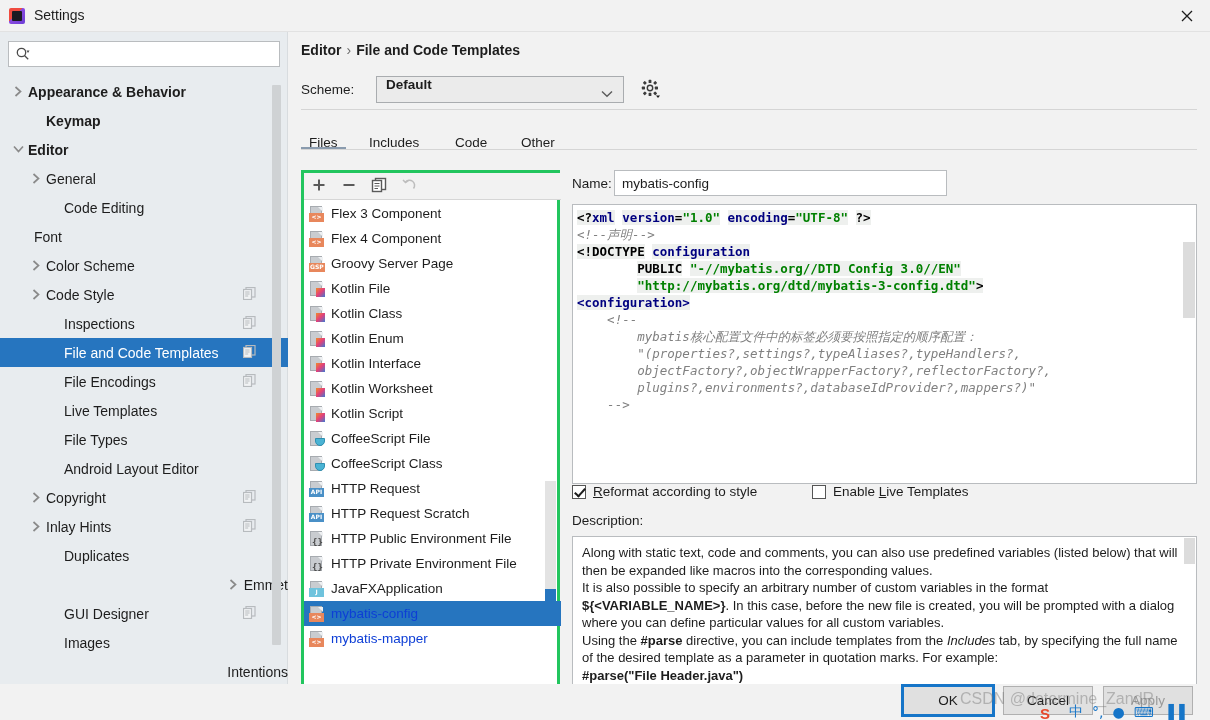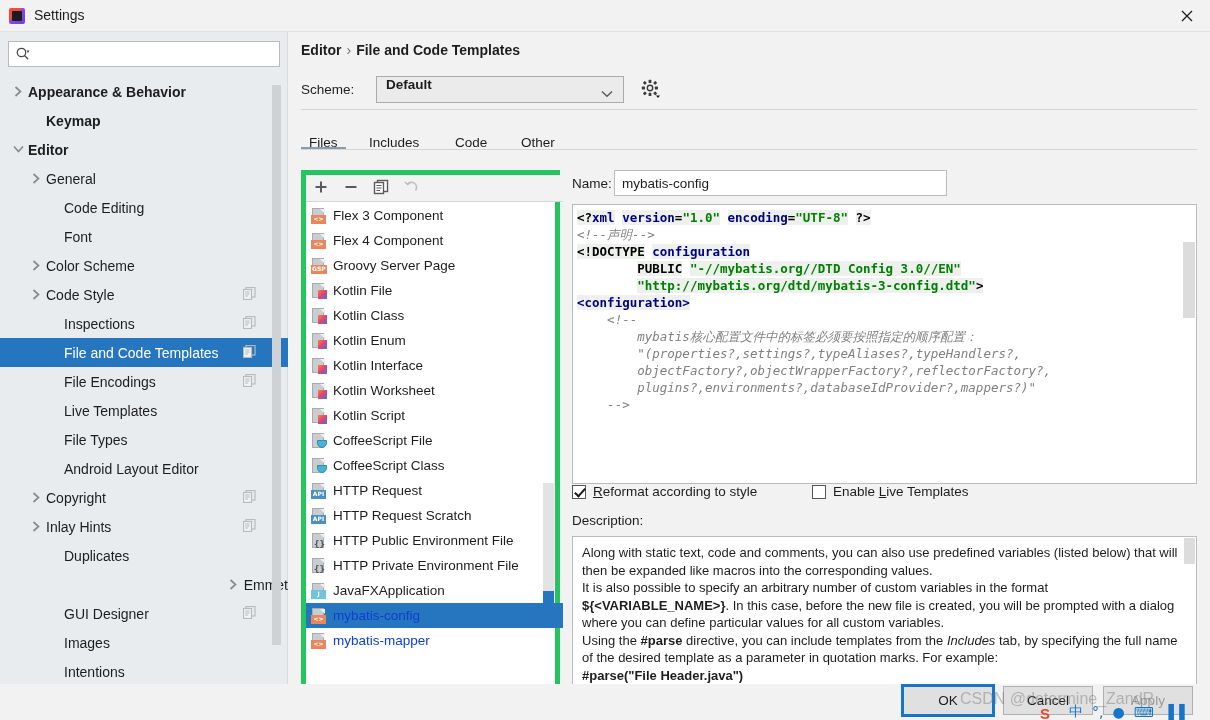--- a/index.html
+++ b/index.html
@@ -155,21 +155,21 @@
   }
   #tabs-underline {
     position: absolute; left: 12px; top: 117px; width: 896px; height: 1px;
     background: #d5d5d5;
   }
 
   
   #list-panel {
     position: absolute; left: 12px; top: 138px; width: 259px; height: 520px;
     background: #ffffff;
-    border: 5px solid #22c55e;
+    border: 3px solid #22c55e;
   }
   #list-toolbar {
     position: absolute; left: 0; top: 0; width: 257px; height: 27px;
     background: #f2f2f2;
     border-bottom: 1px solid #d6d6d6;
     display: flex; align-items: center;
   }
   .tb-btn {
     width: 30px; height: 26px;
     display: flex; align-items: center; justify-content: center;
@@ -392,21 +392,21 @@
           <svg width="9" height="11" viewBox="0 0 9 11">
             <path d="M1.5 1 L6.5 5.5 L1.5 10" stroke="#8a8a8a" stroke-width="1.7" fill="none"></path>
           </svg>
         </span>
         <span class="lbl">General</span>
       </div>
       <div class="tree-row" style="padding-left: 46px;">
         <span class="tw"></span>
         <span class="lbl">Code Editing</span>
       </div>
-      <div class="tree-row" style="padding-left: 46px;">
+      <div class="tree-row" style=" gap: 16px;">
         <span class="tw"></span>
         <span class="lbl">Font</span>
       </div>
       <div class="tree-row" style="padding-left: 28px;">
         <span class="tw">
           <svg width="9" height="11" viewBox="0 0 9 11">
             <path d="M1.5 1 L6.5 5.5 L1.5 10" stroke="#8a8a8a" stroke-width="1.7" fill="none"></path>
           </svg>
         </span>
         <span class="lbl">Color Scheme</span>
@@ -507,21 +507,21 @@
         <span class="copy-badge"><svg width="13" height="13" viewBox="0 0 13 13">
             <rect x="3" y="0.5" width="9" height="9.5" fill="none" stroke="#b7bbbe" stroke-width="1.2"></rect>
             <rect x="0.5" y="2.5" width="8" height="10" fill="#f1f3f4" stroke="#b7bbbe" stroke-width="1.2"></rect>
             <path d="M2.2 5h4.4M2.2 7h4.4M2.2 9h3" stroke="#b7bbbe" stroke-width="1"></path>
           </svg></span>
       </div>
       <div class="tree-row" style="padding-left: 46px;">
         <span class="tw"></span>
         <span class="lbl">Images</span>
       </div>
-      <div class="tree-row" style="padding-left: 46px;">
+      <div class="tree-row" style="padding-left: 46px; justify-content: flex-end;">
         <span class="tw"></span>
         <span class="lbl">Intentions</span>
       </div>
     </div>
   <div id="sidebar-scrollbar"></div>
 </div>
 <div id="help-btn">?</div>
 
 <div id="content">
 

